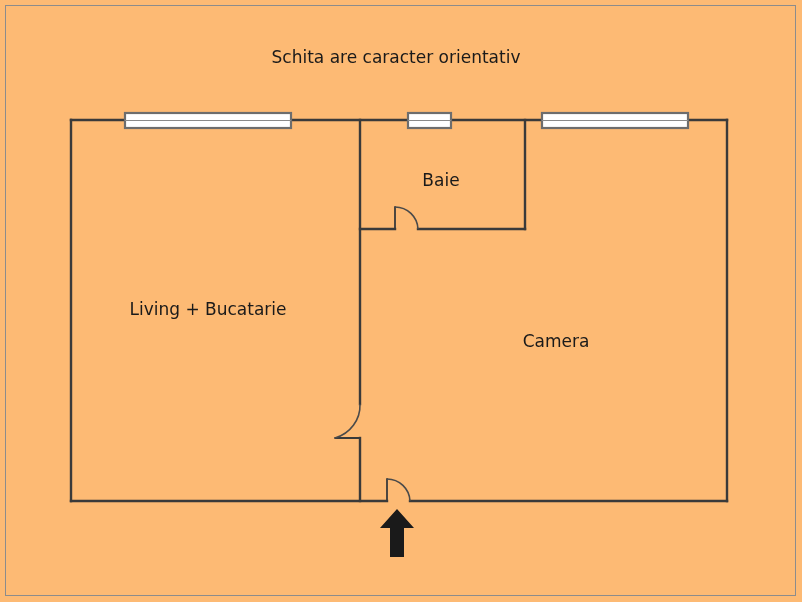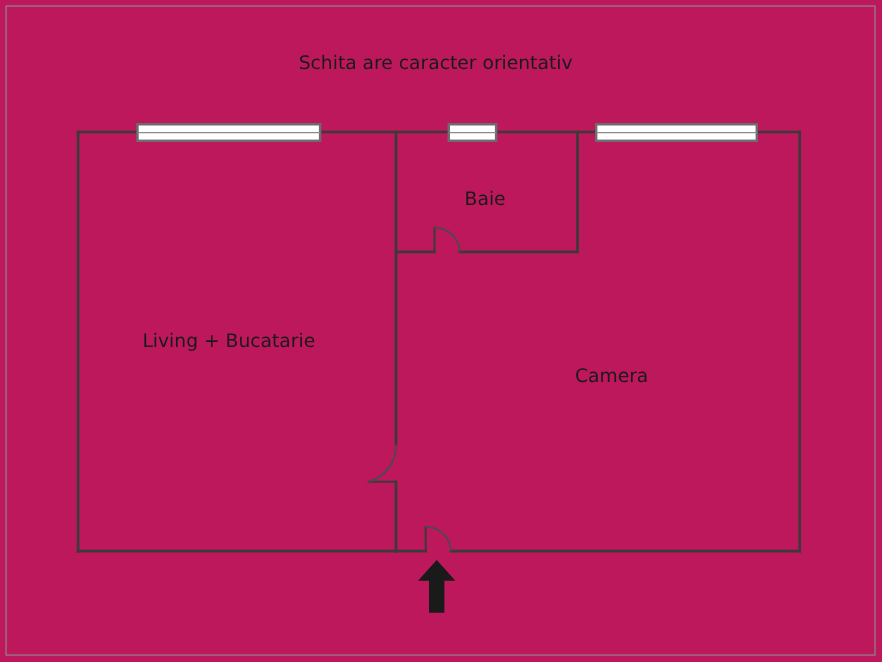--- a/index.html
+++ b/index.html
@@ -11,21 +11,21 @@
   body {
     width: 802px;
     height: 602px;
     font-family: "DejaVu Sans", "Liberation Sans", sans-serif;
     overflow: hidden;
   }
   #page {
     position: relative;
     width: 802px;
     height: 602px;
-    background: #be185d;
+    background: #fdba74;
     box-sizing: border-box;
   }
   #outer-frame {
     position: absolute;
     left: 5px;
     top: 5px;
     width: 791px;
     height: 591px;
     border: 1px solid #8c8c8c;
     box-sizing: border-box;

